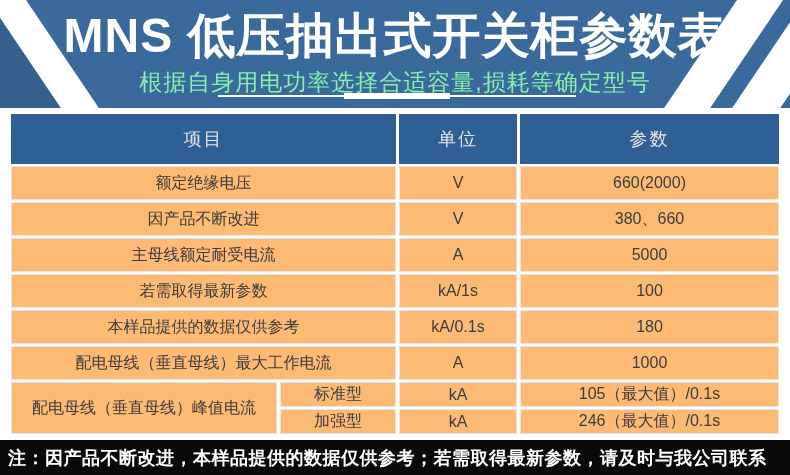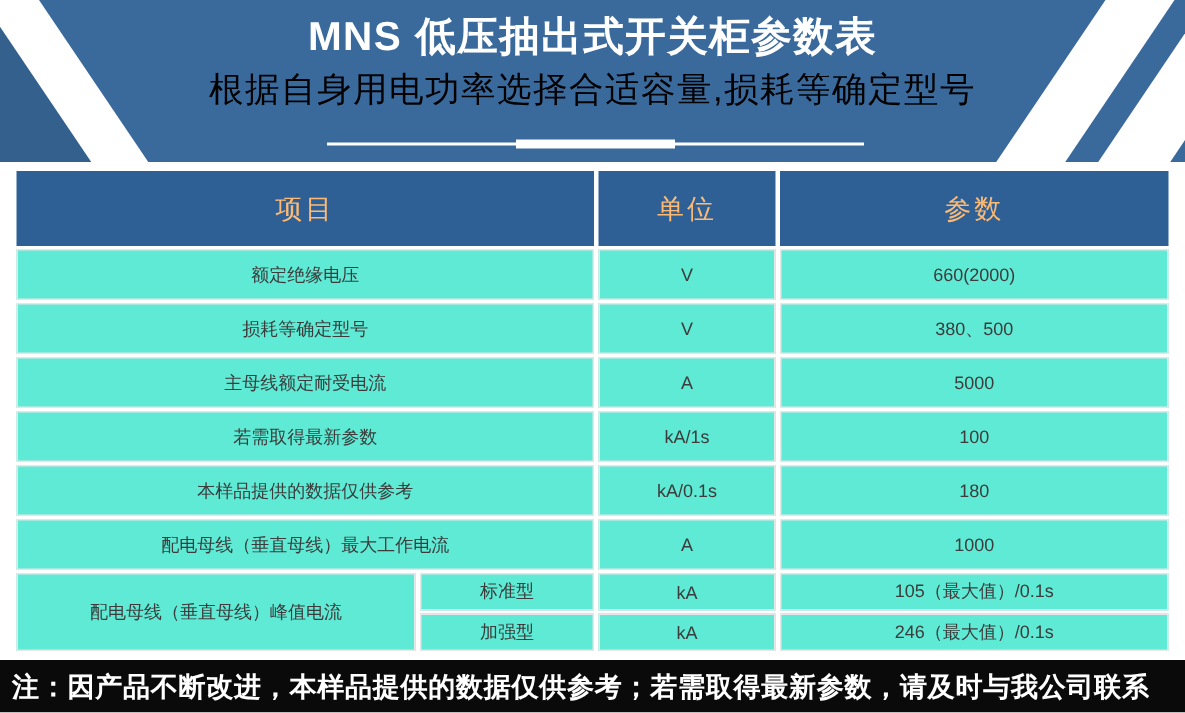--- a/index.html
+++ b/index.html
@@ -37,29 +37,29 @@
   .stripe-right-white-2 {
     left: 805px; width: 48px;
     background: #ffffff;
     transform: skewX(-34deg); transform-origin: top left;
   }
   .banner-title {
     position: relative; z-index: 2;
     margin: 10px 0 0 0;
     text-align: center;
     color: #ffffff;
-    font-size: 27px; font-weight: bold;
+    font-size: 48px; font-weight: bold;
     letter-spacing: 1px;
     line-height: 1.1;
   }
   .banner-subtitle {
     position: relative; z-index: 2;
     margin: 4px 0 0 0;
     text-align: center;
-    color: #000000;
+    color: #86efac;
     font-size: 23px; font-weight: 500;
     letter-spacing: 1px;
   }
   .banner-divider-thin {
     position: absolute; z-index: 2;
     left: 218px; top: 95px;
     width: 358px; height: 2px;
     background: #ffffff;
   }
   .banner-divider-thick {
@@ -73,32 +73,32 @@
   table.spec {
     margin: 4px 8px 0 8px;
     width: 774px;
     table-layout: fixed;
     border-collapse: separate;
     border-spacing: 3px 2px;
     background: #ffffff;
   }
   table.spec th {
     background: #2f6095;
-    color: #fdba74;
+    color: #e5e5e5;
     font-size: 18px;
     font-weight: normal;
     height: 50px;
     text-align: center;
     letter-spacing: 2px;
   }
   table.spec td {
-    background: #5eead4;
+    background: #fdba74;
     border: 1px solid #e6e6e8;
     color: #3c3c3c;
-    font-size: 12px;
+    font-size: 16px;
     text-align: center;
     height: 34px;
     padding: 0 4px;
   }
   table.spec tr.sub-row td { height: 25px; }
   td.unit-cell, td.param-cell { font-size: 17px; }
 
   
   .footer-bar {
     margin-top: 4px;
@@ -142,23 +142,23 @@
       <th>参数</th>
     </tr>
   </thead>
   <tbody>
     <tr>
       <td colspan="2" class="item-cell">额定绝缘电压</td>
       <td class="unit-cell">V</td>
       <td class="param-cell">660(2000)</td>
     </tr>
     <tr>
-      <td colspan="2" class="item-cell">损耗等确定型号</td>
+      <td colspan="2" class="item-cell">因产品不断改进</td>
       <td class="unit-cell">V</td>
-      <td class="param-cell">380、500</td>
+      <td class="param-cell">380、660</td>
     </tr>
     <tr>
       <td colspan="2" class="item-cell">主母线额定耐受电流</td>
       <td class="unit-cell">A</td>
       <td class="param-cell">5000</td>
     </tr>
     <tr>
       <td colspan="2" class="item-cell">若需取得最新参数</td>
       <td class="unit-cell">kA/1s</td>
       <td class="param-cell">100</td>

